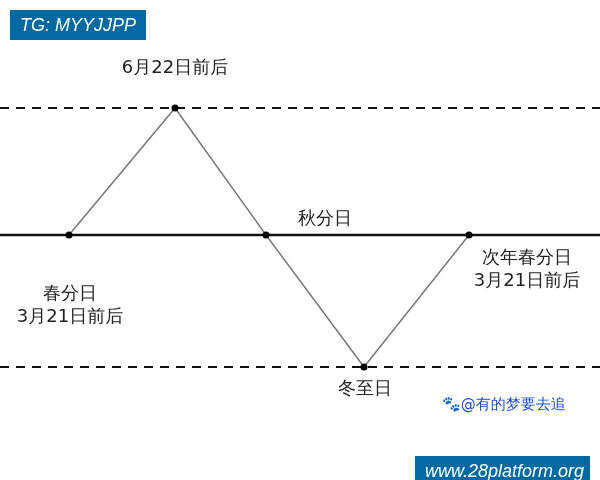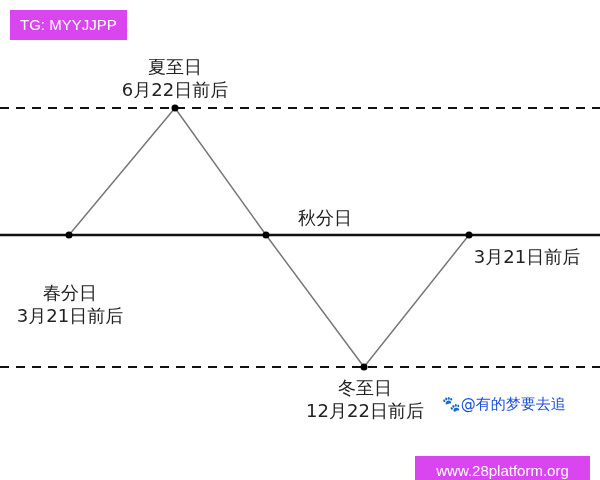--- a/index.html
+++ b/index.html
@@ -1,61 +1,60 @@
 <!DOCTYPE html>
 <html><head>
 <meta charset="utf-8">
 <style>
   html, body { margin: 0; padding: 0; background: #ffffff; }
   body { width: 600px; height: 480px; position: relative; overflow: hidden;
          font-family: "DejaVu Sans", "Liberation Sans", sans-serif; }
   svg.diagram { position: absolute; left: 0; top: 0; }
   .label { position: absolute; text-align: center; color: #222; font-size: 18px; line-height: 23px; white-space: nowrap; }
   .label .name, .label .date { display: block; }
-  .badge { position: absolute; background: #d946ef; color: #ffffff; font-size: 15px; padding: 0 10px;
-           font-family: "Liberation Sans", "DejaVu Sans", sans-serif; }
+  .badge { position: absolute; background: #0369a1; color: #ffffff; font-size: 18px; padding: 0 10px;
+           font-family: "Liberation Sans", "DejaVu Sans", sans-serif; font-style: italic; }
   .watermark { position: absolute; color: #1d4ed8; font-size: 15px; white-space: nowrap; }
 </style>
 </head>
 <body>
 
 <svg class="diagram" width="600" height="480">
   <line x1="0" y1="108" x2="600" y2="108" stroke="#111" stroke-width="2" stroke-dasharray="9,7"></line>
   <line x1="0" y1="235" x2="600" y2="235" stroke="#111" stroke-width="2.5"></line>
   <line x1="0" y1="367" x2="600" y2="367" stroke="#111" stroke-width="2" stroke-dasharray="9,7"></line>
   <polyline points="69,235 175,108 266,235 364,367 469,235" fill="none" stroke="#777" stroke-width="1.5"></polyline>
   <circle cx="69" cy="235" r="3.5" fill="#000"></circle>
   <circle cx="175" cy="108" r="3.5" fill="#000"></circle>
   <circle cx="266" cy="235" r="3.5" fill="#000"></circle>
   <circle cx="364" cy="367" r="3.5" fill="#000"></circle>
   <circle cx="469" cy="235" r="3.5" fill="#000"></circle>
 </svg>
 
 <div class="badge" style="left:10px; top:10px; height:30px; line-height:30px;">TG: MYYJJPP</div>
 
 <div class="label" style="left:105px; top:55px; width:140px;">
-  <span class="name">夏至日</span>
   <span class="date">6月22日前后</span>
 </div>
 
 <div class="label" style="left:255px; top:181px; width:140px;margin-top:25px;">
   <span class="name">秋分日</span>
 </div>
 
 <div class="label" style="left:0px; top:245px; width:140px;margin-top:36px;">
   <span class="name">春分日</span>
   <span class="date">3月21日前后</span>
 </div>
 
 <div class="label" style="left:457px; top:245px; width:140px;">
+  <span class="name">次年春分日</span>
   <span class="date">3月21日前后</span>
 </div>
 
 <div class="label" style="left:290px; top:376px; width:150px;">
   <span class="name">冬至日</span>
-  <span class="date">12月22日前后</span>
 </div>
 
 <div class="watermark" style="left:442px; top:395px;">
   <span>🐾</span><span>@有的梦要去追</span>
 </div>
 
 <div class="badge" style="left:415px; top:456px; height:30px; line-height:30px; width:155px; text-align:center;">www.28platform.org</div>
 
 </body></html>

